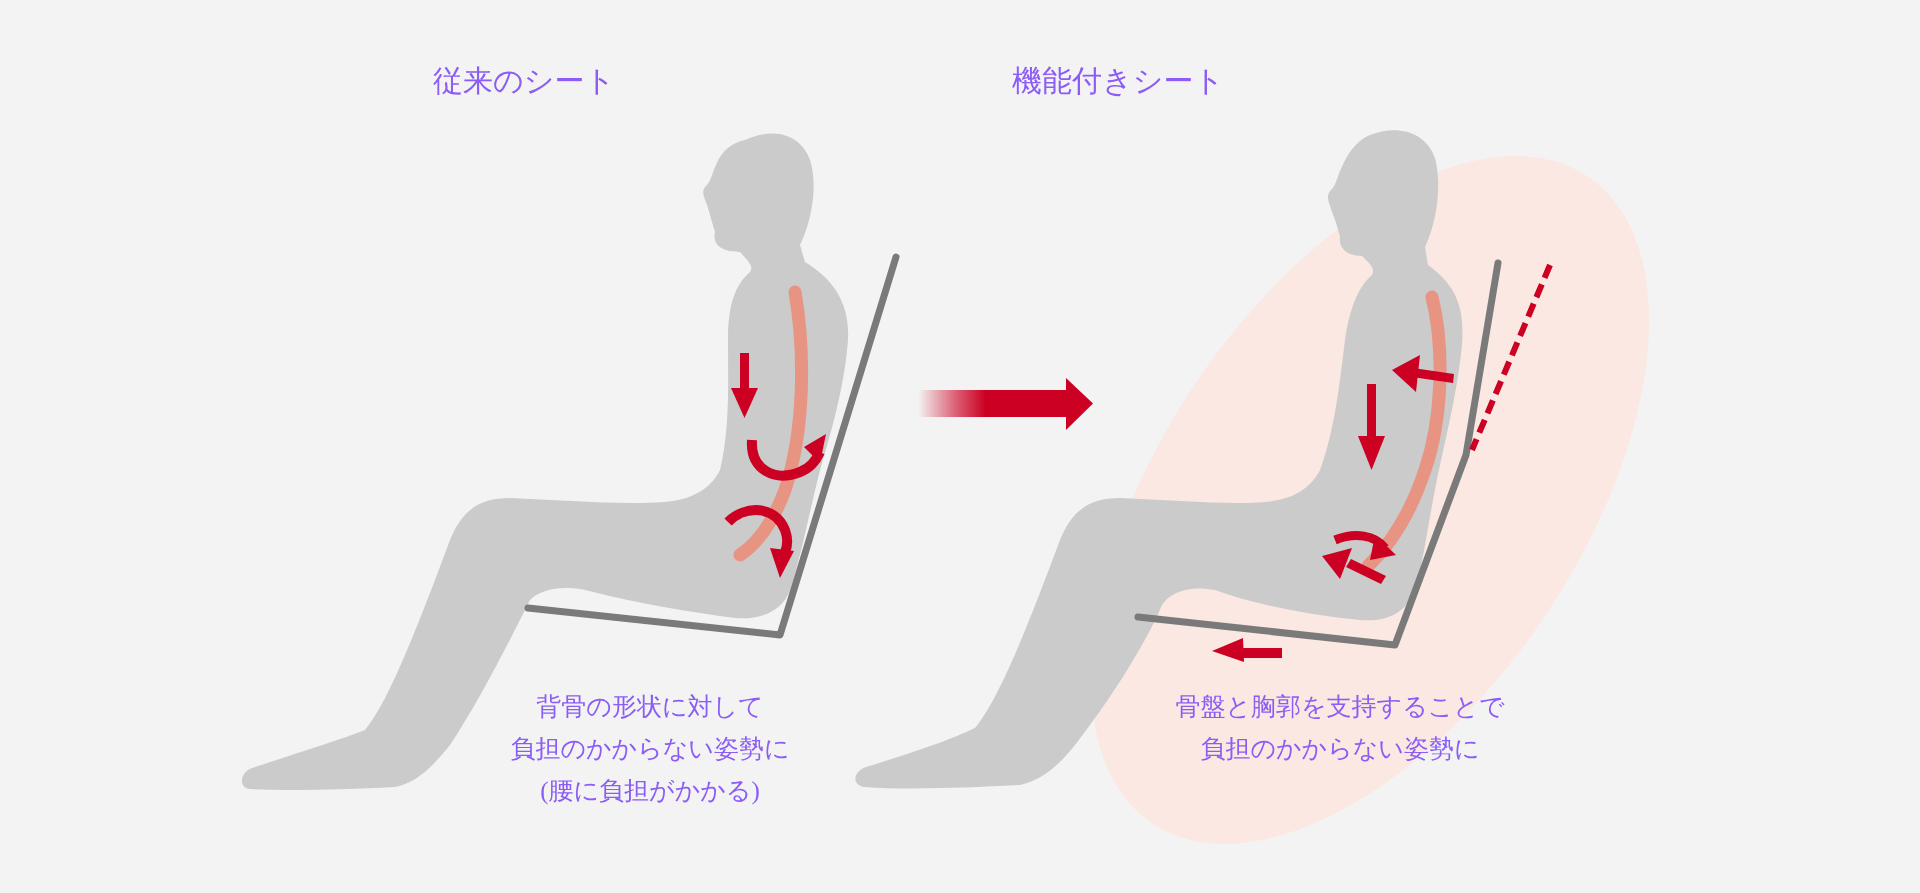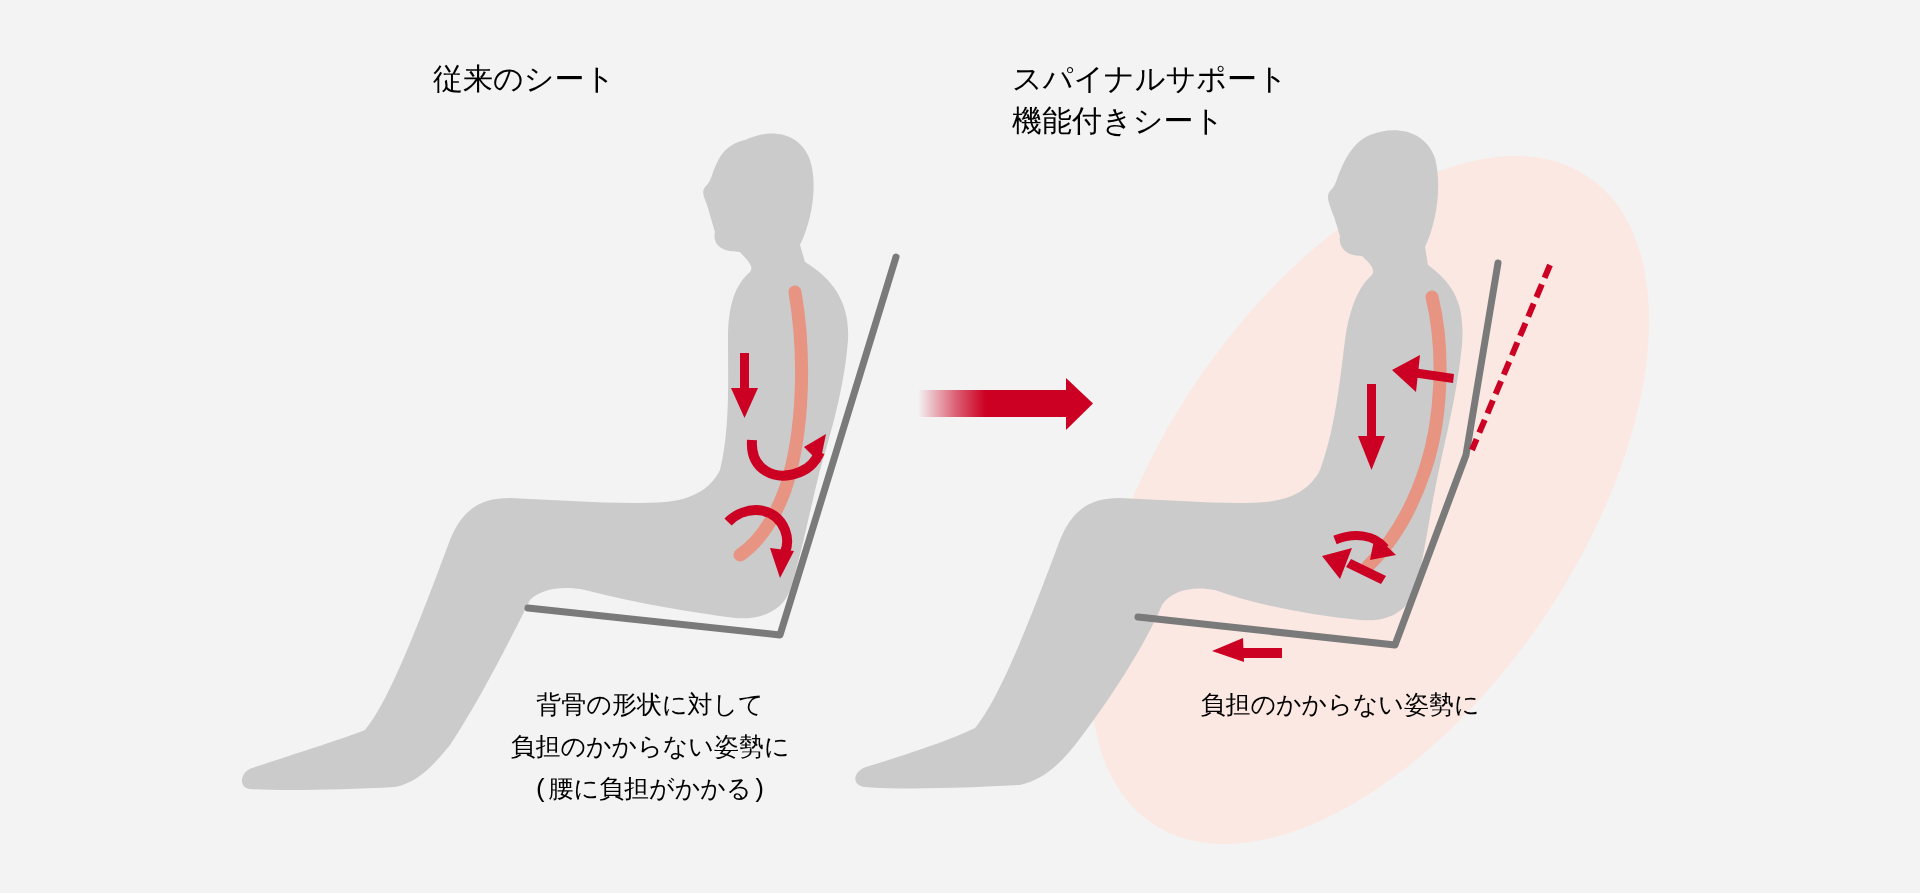--- a/index.html
+++ b/index.html
@@ -4,22 +4,22 @@
 <style>
   html, body { margin: 0; padding: 0; }
   body {
     width: 1920px; height: 893px; overflow: hidden;
     background: #f3f3f3;
     font-family: "DejaVu Sans", "Liberation Sans", sans-serif;
     position: relative;
   }
   #canvas { position: absolute; left: 0; top: 0; }
   .label {
-    position: absolute; color: #000000;
-    font-family: Liberation Mono, monospace;
+    position: absolute; color: #8b5cf6;
+    font-family: Liberation Serif, serif;
     letter-spacing: 0px; white-space: nowrap;
   }
   .title { font-size: 30px; line-height: 42px; }
   .caption { font-size: 25px; line-height: 42px; text-align: center; }
   #title-left { left: 433px; top: 60px; }
   #title-right { left: 1012px; top: 60px; }
   #caption-left { left: 430px; top: 686px; width: 440px; }
   #caption-right { left: 1080px; top: 686px; width: 520px; }
   .line { display: block; }
 </style>
@@ -153,25 +153,25 @@
     <g fill="#cc0022">
       <rect x="1240" y="648" width="42" height="10"></rect>
     <polygon points="1212,651 1243,638 1244,662"></polygon>
     </g>
   </g>
 </svg>
 
 <div class="label title" id="title-left">従来のシート</div>
 
 <div class="label title" id="title-right">
-  <span class="line">スパイナルサポート</span>
   <span class="line">機能付きシート</span>
 </div>
 
 <div class="label caption" id="caption-left">
   <span class="line">背骨の形状に対して</span>
   <span class="line">負担のかからない姿勢に</span>
   <span class="line">(腰に負担がかかる)</span>
 </div>
 
 <div class="label caption" id="caption-right">
+  <span class="line">骨盤と胸郭を支持することで</span>
   <span class="line">負担のかからない姿勢に</span>
 </div>
 
 </body></html>

